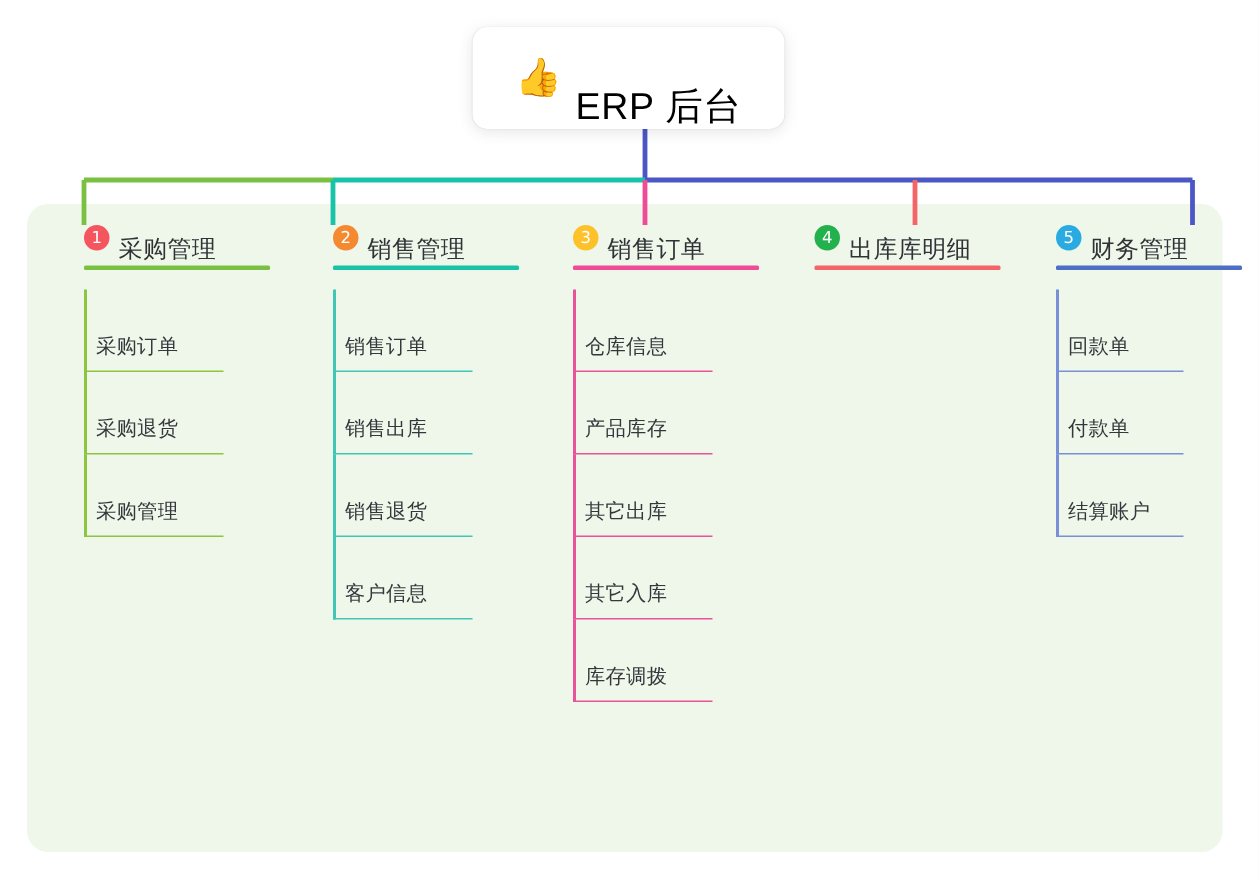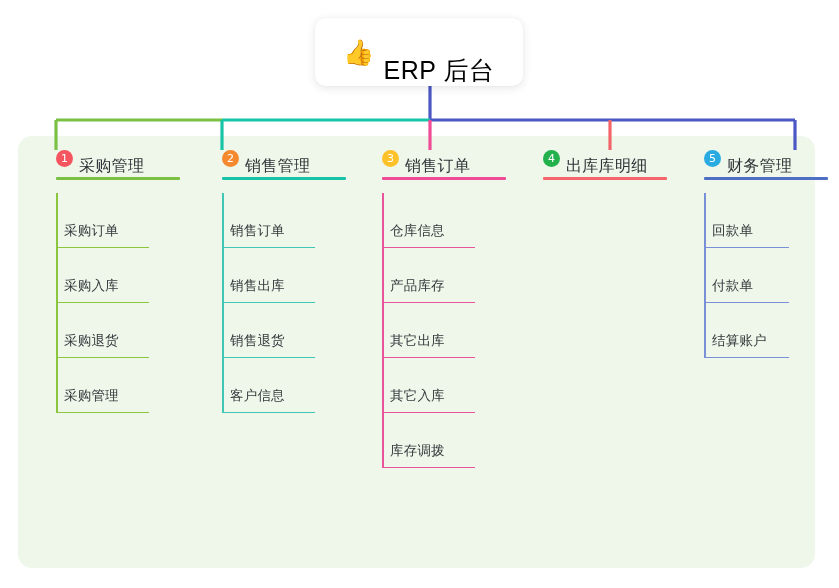--- a/index.html
+++ b/index.html
@@ -178,25 +178,20 @@
         </div>
         <div class="col-rule" style="background: rgb(122, 193, 67); width: 124px; margin-left: 20px;"></div>
         <div class="items">
           <div class="leaf">
             <div class="leaf-stem" style="background: rgb(140, 198, 63);"></div>
             <div class="leaf-label">采购订单</div>
             <div class="leaf-rule" style="background: rgb(140, 198, 63); width: 93px;"></div>
           </div>
           <div class="leaf">
             <div class="leaf-stem" style="background: rgb(140, 198, 63);"></div>
-            <div class="leaf-label">采购入库</div>
-            <div class="leaf-rule" style="background: rgb(140, 198, 63); width: 93px;"></div>
-          </div>
-          <div class="leaf">
-            <div class="leaf-stem" style="background: rgb(140, 198, 63);"></div>
             <div class="leaf-label">采购退货</div>
             <div class="leaf-rule" style="background: rgb(140, 198, 63); width: 93px;"></div>
           </div>
           <div class="leaf">
             <div class="leaf-stem" style="background: rgb(140, 198, 63);"></div>
             <div class="leaf-label">采购管理</div>
             <div class="leaf-rule" style="background: rgb(140, 198, 63); width: 93px;"></div>
           </div>
         </div>
       </div>

